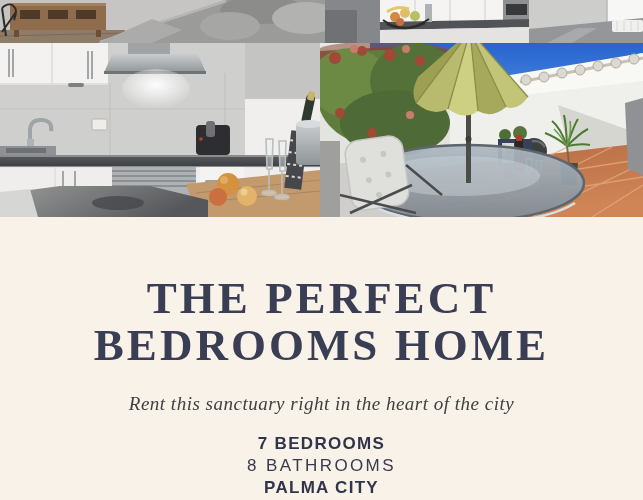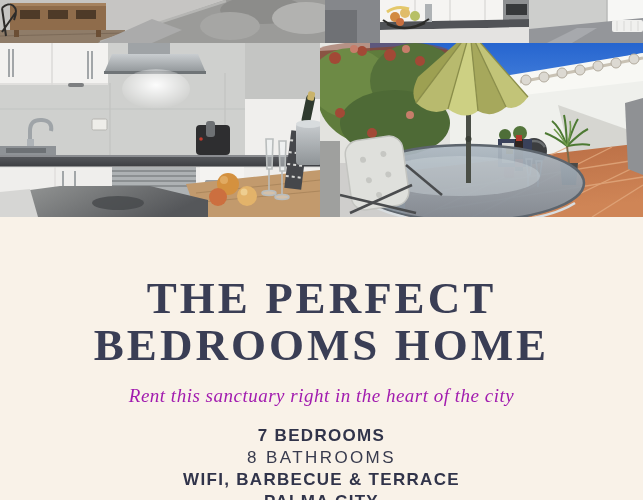--- a/index.html
+++ b/index.html
@@ -14,22 +14,22 @@
   .ph-kitchen{left:0;top:43px;width:320px;height:174px;}
   .ph-terrace{left:320px;top:43px;width:323px;height:174px;}
   .ph-living svg,.ph-kitchen-top svg{filter:blur(0.7px);}
   .ph-kitchen svg,.ph-terrace svg{filter:blur(0.25px);}
   
   .text-area{position:absolute;left:0;top:217px;width:643px;height:209px;
              text-align:center;color:#3a3e55;}
   .title{margin:0;padding-top:58px;font-family:"Liberation Serif","DejaVu Serif",serif;
          font-weight:700;font-size:45px;line-height:47px;letter-spacing:3px;color:#3a3e55;}
   .title .title-line{display:block;}
-  .subtitle{margin:15px 0 0 0;font-family:"Liberation Serif","DejaVu Serif",serif;
-            font-style:italic;font-size:19px;line-height:24px;letter-spacing:.5px;color:#a21caf;}
+  .subtitle{margin:23px 0 0 0;font-family:"Liberation Serif","DejaVu Serif",serif;
+            font-style:italic;font-size:19px;line-height:24px;letter-spacing:.5px;color:#404040;}
   .features{margin-top:17px;color:#31344a;font-size:17px;line-height:22px;}
   .feature{white-space:nowrap;}
   .feat-bold{font-weight:700;letter-spacing:1.3px;}
   .feat-regular{font-weight:400;letter-spacing:2.4px;color:#383b4e;}
 </style>
 </head>
 <body>
 
 <div class="poster">
 
@@ -332,18 +332,17 @@
 
   <div class="text-area">
     <h1 class="title">
       <span class="title-line">THE PERFECT</span>
       <span class="title-line">BEDROOMS HOME</span>
     </h1>
     <p class="subtitle">Rent this sanctuary right in the heart of the city</p>
     <div class="features">
       <div class="feature feat-bold">7 BEDROOMS</div>
       <div class="feature feat-regular">8 BATHROOMS</div>
-      <div class="feature feat-bold">WIFI, BARBECUE &amp; TERRACE</div>
       <div class="feature feat-bold">PALMA CITY</div>
     </div>
   </div>
 
 </div>
 
 </body></html>

